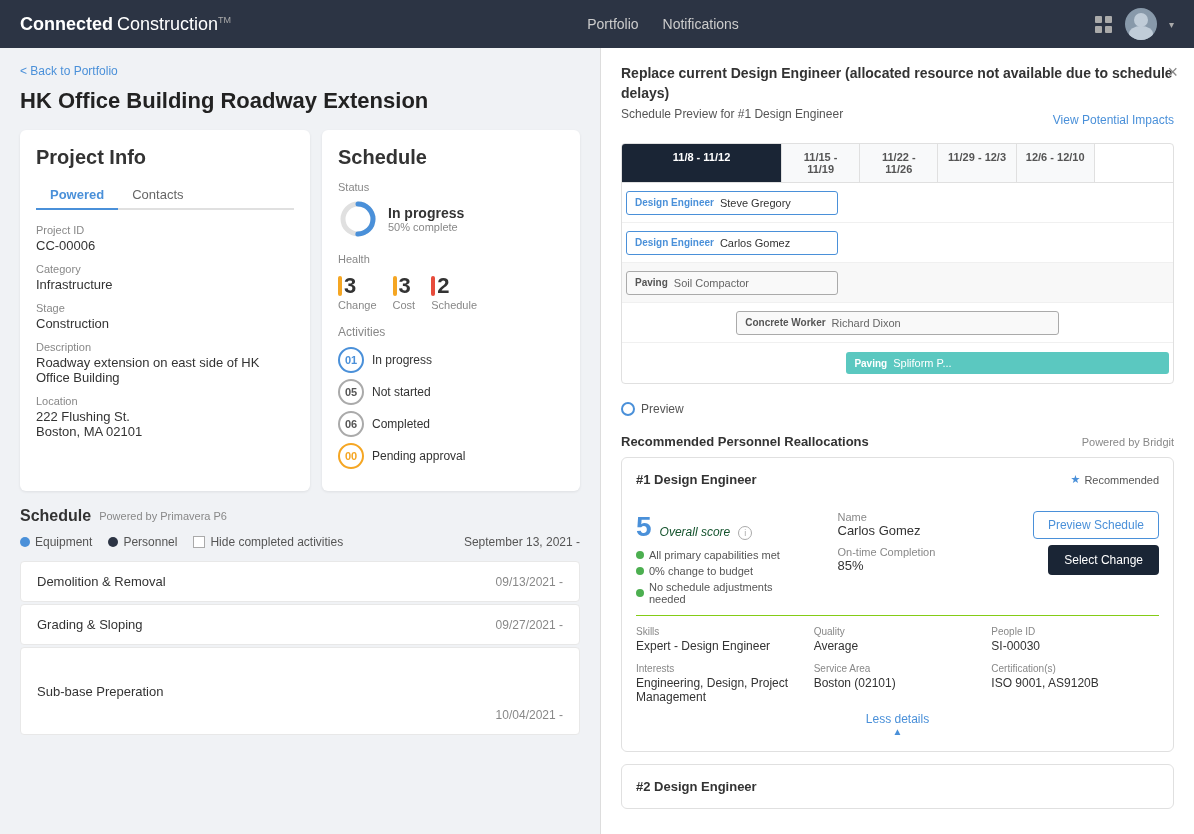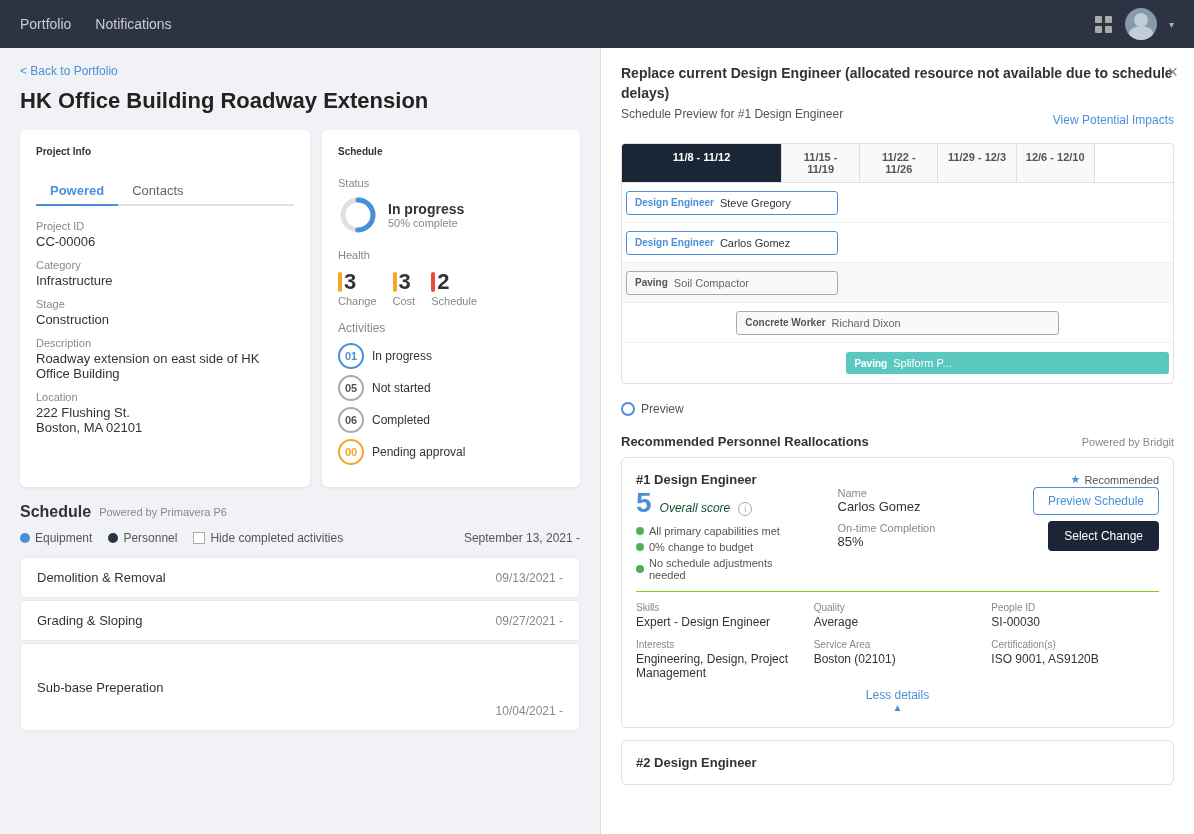--- a/index.html
+++ b/index.html
@@ -38,21 +38,21 @@
 
     
     .project-info-card {
       background: white;
       border-radius: 6px;
       padding: 16px;
       width: 290px;
       flex-shrink: 0;
       box-shadow: 0 1px 3px rgba(0,0,0,0.08);
     }
-    .card-title { font-size: 10px; font-weight: 600; margin-bottom: 20px; color: #333; }
+    .card-title { font-size: 20px; font-weight: 600; margin-bottom: 12px; color: #333; }
     .tabs-row { display: flex; border-bottom: 2px solid #e0e0e0; margin-bottom: 14px; }
     .tab { padding: 6px 14px; font-size: 13px; cursor: pointer; border-bottom: 2px solid transparent; margin-bottom: -2px; color: #666; }
     .tab.active { color: #4a90d9; border-bottom: 2px solid #4a90d9; font-weight: 600; }
     .info-row { margin-bottom: 10px; }
     .info-label { font-size: 11px; color: #888; margin-bottom: 2px; }
     .info-value { font-size: 13px; color: #333; }
 
     
     .overview-card {
       background: white;
@@ -117,21 +117,21 @@
     .radio-circle { width: 14px; height: 14px; border-radius: 50%; border: 2px solid #4a90d9; background: white; display: inline-block; }
 
     .view-impacts-link { color: #4a90d9; font-size: 12px; text-decoration: none; white-space: nowrap; }
 
     .section-header-row { display: flex; align-items: center; justify-content: space-between; padding: 8px 20px; }
     .section-header { font-size: 13px; font-weight: 600; color: #333; }
     .powered-by { font-size: 11px; color: #888; }
 
     
     .rec-card { border: 1px solid #e0e0e0; border-radius: 6px; margin: 0 20px 12px; padding: 14px; background: white; }
-    .rec-card-header { display: flex; justify-content: space-between; align-items: center; margin-bottom: 0; }
+    .rec-card-header { display: flex; justify-content: space-between; align-items: center; margin-bottom: 24px; }
     .rec-card-title { font-size: 13px; font-weight: 700; color: #333; }
     .recommended-badge { display: flex; align-items: center; gap: 4px; font-size: 11px; color: #555; }
     .star-icon { color: #4a90d9; }
     .score-number { font-size: 28px; font-weight: 700; color: #4a90d9; }
     .score-bullets { display: flex; flex-direction: column; gap: 4px; }
     .score-bullet { display: flex; align-items: center; gap: 5px; font-size: 11px; color: #555; }
     .green-dot { width: 8px; height: 8px; border-radius: 50%; background: #4caf50; flex-shrink: 0; }
     .rec-field-label { font-size: 11px; color: #888; }
     .rec-field-value { font-size: 13px; font-weight: 500; color: #333; }
     .btn-preview { border: 1.5px solid #4a90d9; color: #4a90d9; background: white; border-radius: 4px; padding: 6px 14px; font-size: 12px; cursor: pointer; }
@@ -156,20 +156,26 @@
     .info-icon { display: inline-block; width: 14px; height: 14px; border-radius: 50%; border: 1px solid #aaa; text-align: center; line-height: 13px; font-size: 9px; color: #aaa; cursor: help; }
 
     .completion-row { margin-top: 8px; }
     .completion-label { font-size: 11px; color: #888; }
     .completion-value { font-size: 13px; color: #333; font-weight: 500; }
   </style>
 </head>
 <body>
 
 <nav class="topnav">
+  <div class="topnav-brand">
+    <span class="brand-bold">Connected</span>
+    <span class="brand-light">
+      <span>Construction</span><span class="brand-tm">TM</span>
+    </span>
+  </div>
   <div class="topnav-center">
     <a href="#">Portfolio</a>
     <a href="#">Notifications</a>
   </div>
   <div class="topnav-right">
     <div class="grid-icon">
       <span></span>
         <span></span>
         <span></span>
         <span></span>

